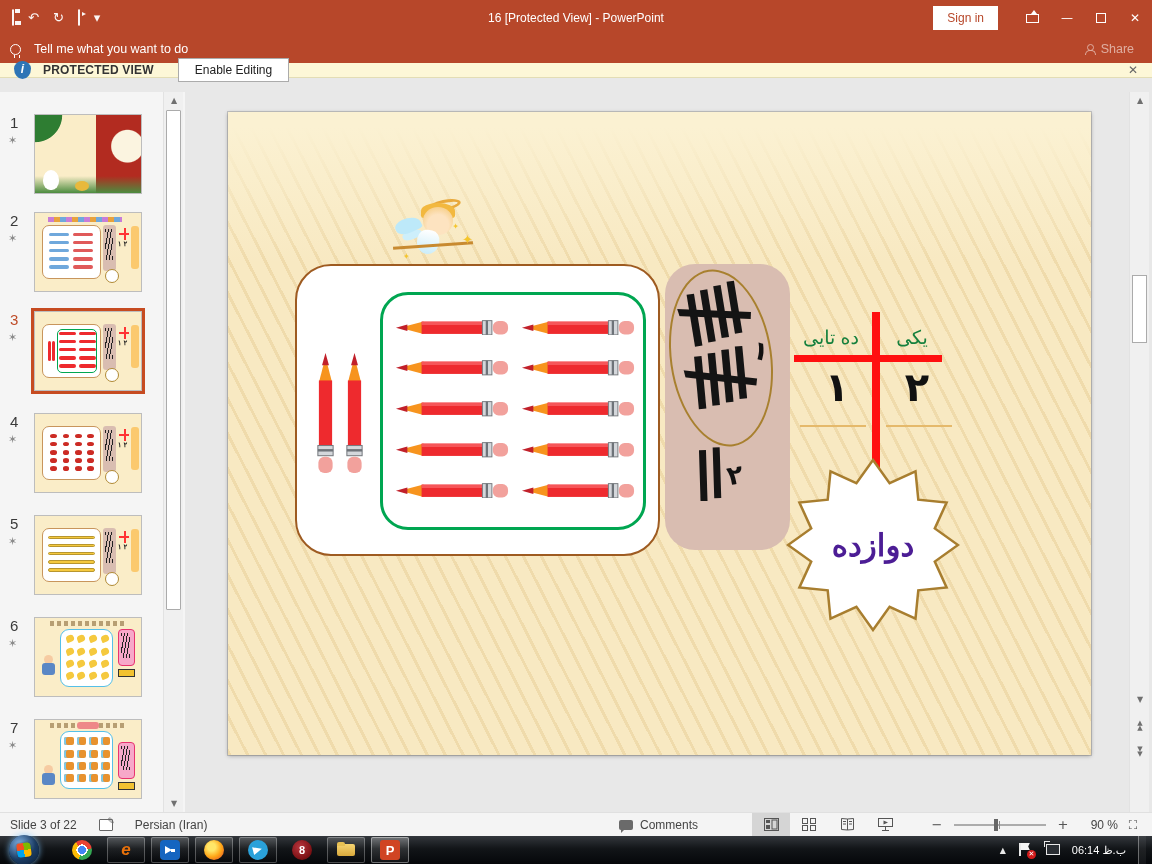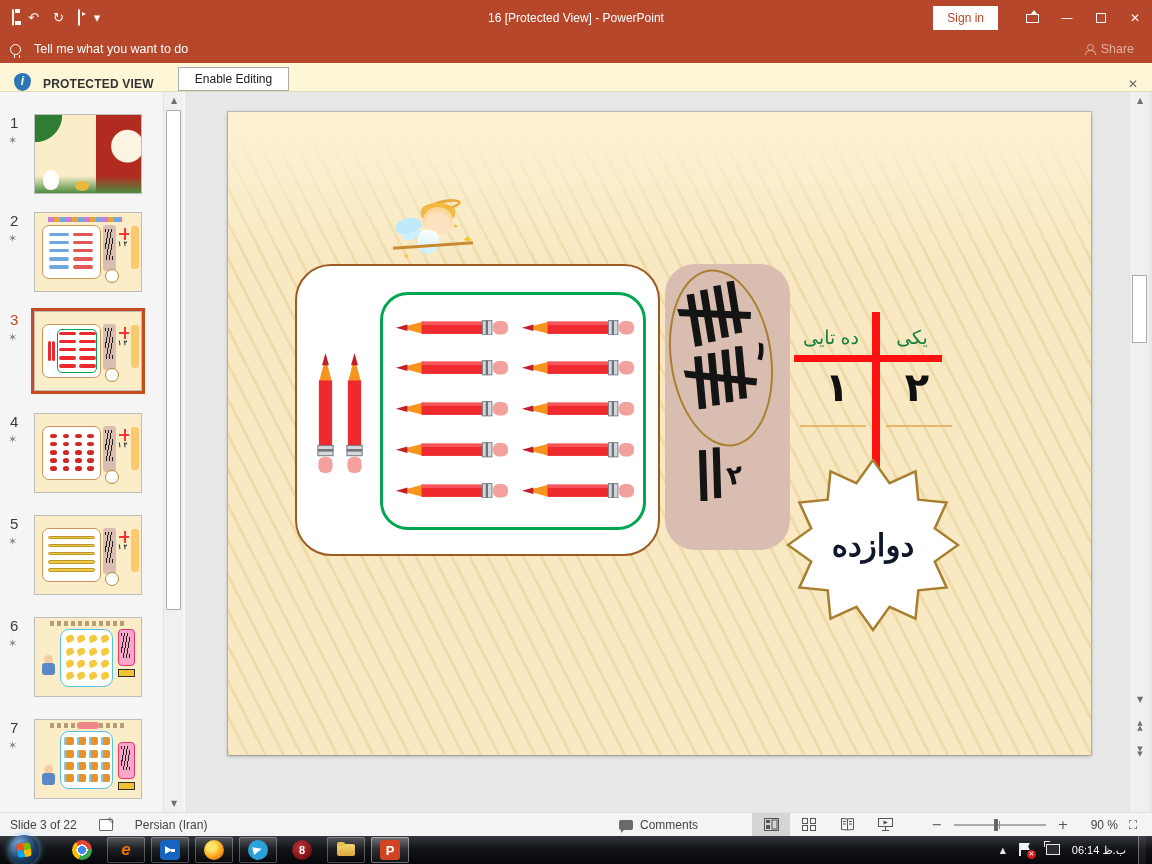--- a/index.html
+++ b/index.html
@@ -34,21 +34,21 @@
   .rtab { padding:5px 13px; cursor:pointer; white-space:nowrap; }
   .tellme { display:flex; align-items:center; gap:13px; margin-left:10px; cursor:pointer; }
   .bulb { width:11px; height:11px; border:1.4px solid #fff; border-radius:50%; position:relative; }
   .bulb:after { content:""; position:absolute; left:2.5px; bottom:-4px; width:4px; height:3px; border-left:1.2px solid #fff; border-right:1.2px solid #fff; }
   .share { margin-left:auto; margin-right:18px; display:flex; align-items:center; gap:6px; opacity:.55; cursor:pointer; }
   .person { width:10px; height:10px; position:relative; }
   .person:before { content:""; position:absolute; left:2.5px; top:0; width:5px; height:5px; border:1.2px solid #fff; border-radius:50%; }
   .person:after { content:""; position:absolute; left:0; bottom:-1px; width:9px; height:4px; border:1.2px solid #fff; border-bottom:none; border-radius:5px 5px 0 0; }
 
   
-  .pvbar { position:absolute; left:0; top:63px; width:100%; height:29px; background:#FDF7D7; border-bottom:1px solid #E3DDb5; display:flex; align-items:flex-end; font-size:12px; color:#333; }
+  .pvbar { position:absolute; left:0; top:63px; width:100%; height:15px; background:#FDF7D7; border-bottom:1px solid #E3DDb5; display:flex; align-items:center; font-size:12px; color:#333; }
   .shield { width:17px; height:18px; margin-left:14px; background:#2E75B6; border-radius:50% 50% 50% 50% / 42% 42% 58% 58%; position:relative; flex:none; }
   .shield:after { content:"i"; position:absolute; left:0; right:0; top:1px; text-align:center; color:#fff; font-size:12px; font-weight:bold; font-style:italic; }
   .pvlabel { font-weight:bold; margin:0 10px 0 12px; letter-spacing:.2px; }
   .pvmsg { color:#3a3a3a; }
   .pvbtn { margin-left:14px; background:#fff; border:1px solid #ABABAB; font-size:12px; padding:4px 16px; cursor:pointer; font-family:inherit; color:#222; }
   .pvclose { margin-left:auto; margin-right:14px; color:#666; font-size:12px; cursor:pointer; }
 
   
   .thumbs { position:absolute; left:0; top:92px; width:185px; bottom:52px; background:#F5F5F5; overflow:hidden; }
   .thumb { position:absolute; left:0; width:185px; height:80px; cursor:pointer; }
@@ -101,21 +101,21 @@
   .tmark { position:absolute; font-weight:bold; color:#111; font-family:"DejaVu Sans", sans-serif; }
 
   .pvx-h { position:absolute; left:566px; top:243px; width:148px; height:7px; background:#FF1010; }
   .pvx-v { position:absolute; left:644px; top:200px; width:8px; height:158px; background:#FF1010; }
   .pvx-head { position:absolute; top:214px; font-size:19px; color:#15803d; text-align:center; }
   .pvx-digit { position:absolute; top:252px; font-size:40px; font-weight:bold; color:#111; text-align:center; font-family:"DejaVu Sans", sans-serif; }
   .pvx-line { position:absolute; top:313px; height:2px; background:#E5B96B; }
 
   .starburst { position:absolute; left:558px; top:346px; width:174px; height:174px; }
   .starburst svg { position:absolute; inset:0; }
-  .star-word { position:absolute; inset:0; display:flex; align-items:center; justify-content:center; color:#0f172a; font-weight:bold; font-size:31px; }
+  .star-word { position:absolute; inset:0; display:flex; align-items:center; justify-content:center; color:#4c1d95; font-weight:bold; font-size:31px; }
 
   .orange-card { position:absolute; left:728px; top:155px; width:120px; height:284px; background:#FBC96E; border-radius:30px; }
   .oc-num { position:absolute; left:0; right:0; top:96px; text-align:center; font-size:48px; font-weight:bold; color:#111; letter-spacing:6px; font-family:"DejaVu Sans", sans-serif; }
   .oc-line { position:absolute; left:21px; top:172px; width:78px; height:2px; background:#E8A33D; }
 
   
   .vscroll { position:absolute; right:3px; top:92px; width:20px; bottom:52px; background:#F0F0F0; border-left:1px solid #E2E2E2; }
   .vs-thumb { position:absolute; left:2px; top:183px; width:15px; height:68px; background:#fff; border:1px solid #ABABAB; cursor:pointer; }
   .vs-btn { position:absolute; left:1px; width:18px; height:16px; text-align:center; font-size:8px; color:#707070; line-height:16px; cursor:pointer; }
   .dbl { line-height:5px; padding-top:3px; font-size:7px; }

